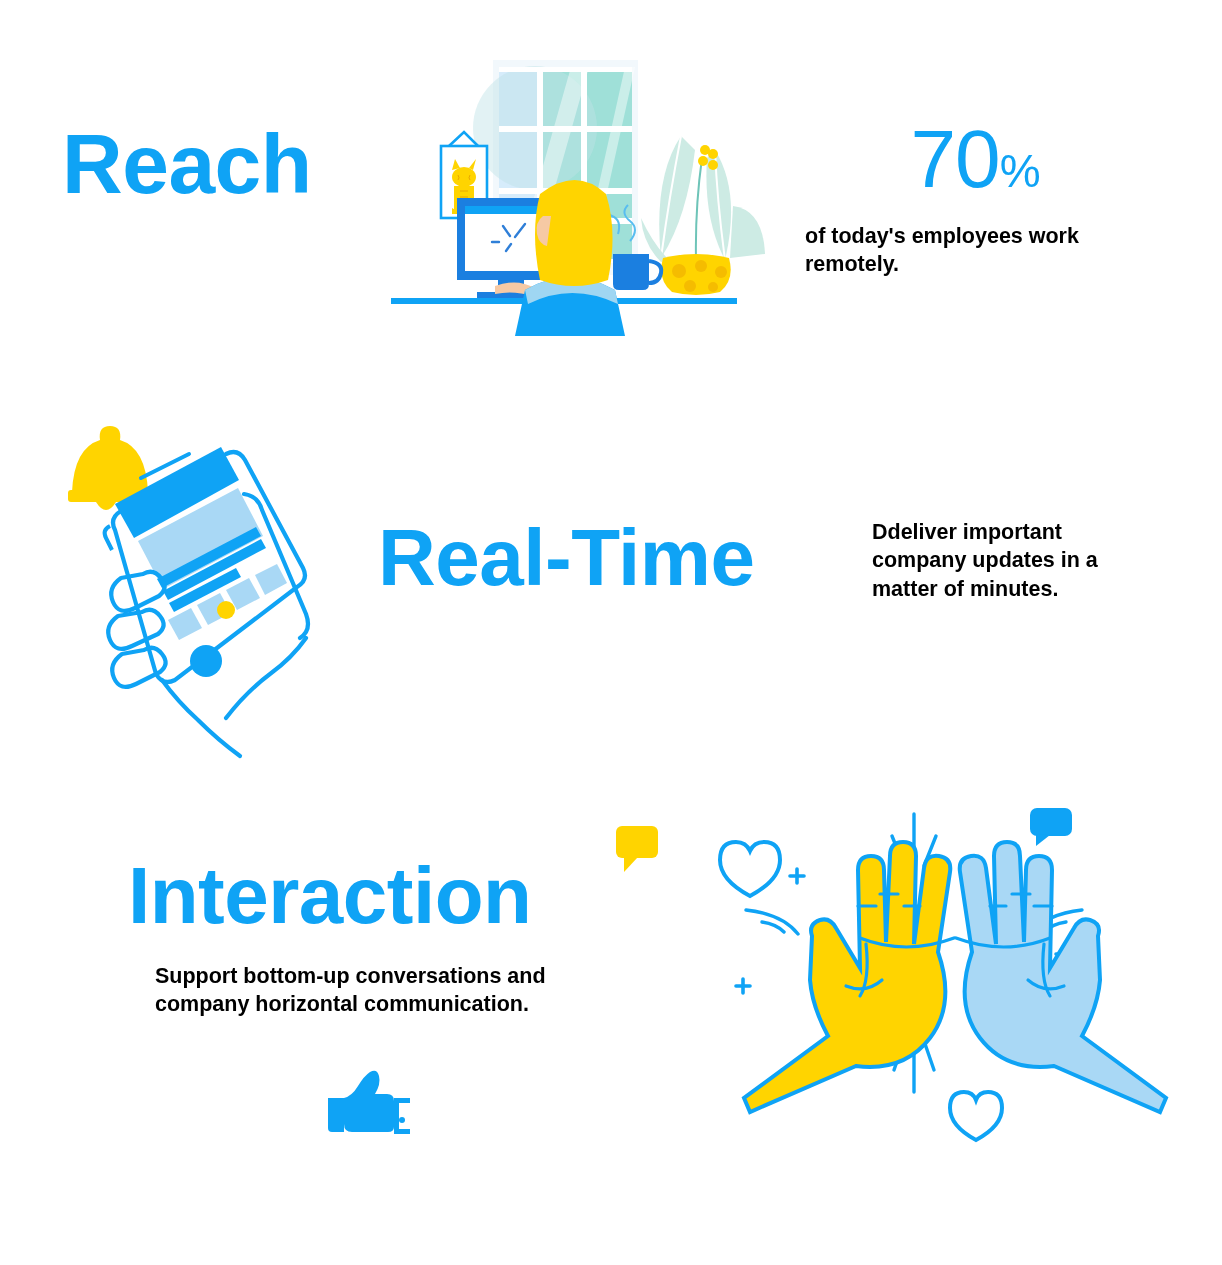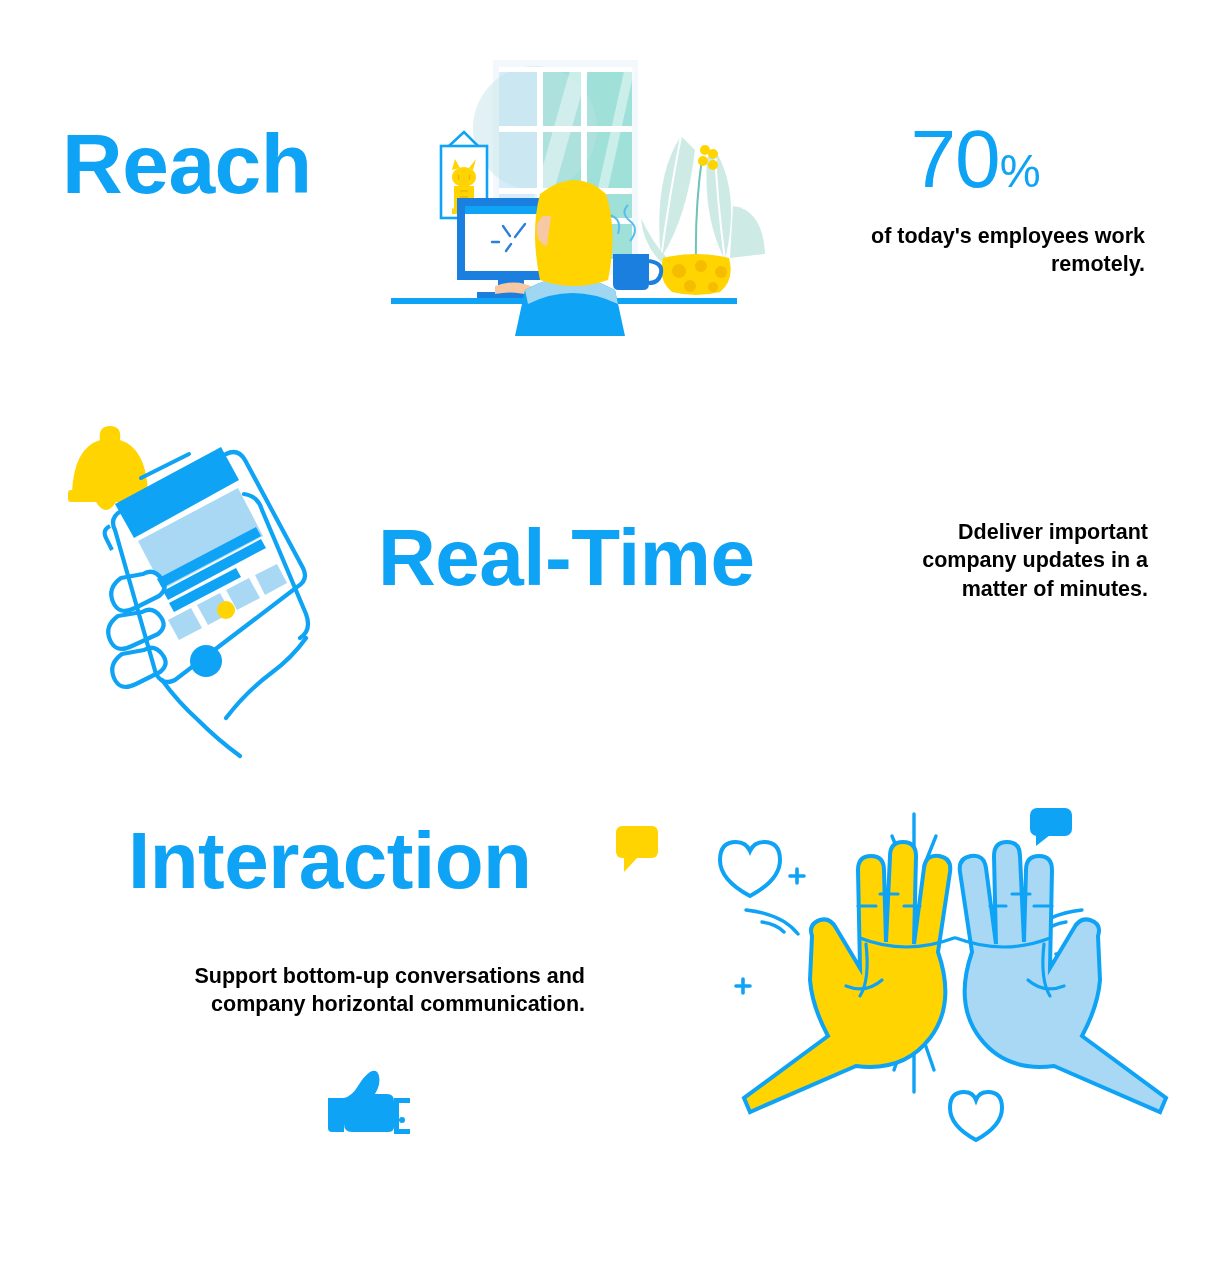--- a/index.html
+++ b/index.html
@@ -20,39 +20,39 @@
     font-weight:bold;
     letter-spacing:-0.5px;
     line-height:1;
     white-space:nowrap;
   }
   .body-text{
     color:#000000;
     font-weight:bold;
     font-size:21.5px;
     line-height:1.32;
-    text-align:right;
+    text-align:left;
   }
 
   
   #reach-title{left:62px;top:122px;font-size:84px;}
   #stat-block{left:805px;top:118px;width:340px;text-align:center;}
   #stat-number{
     color:#0fa3f5;font-weight:normal;line-height:1;
     font-size:82px;letter-spacing:-1px;
   }
   #stat-number .pct{font-size:46px;letter-spacing:-1px;}
   #stat-caption{margin-top:22px;}
 
   
   #realtime-title{left:378px;top:518px;font-size:80px;}
   #realtime-caption{left:872px;top:518px;width:276px;}
 
   
-  #interaction-title{left:128px;top:821px;font-size:80px;}
+  #interaction-title{left:128px;top:856px;font-size:80px;}
   #interaction-caption{left:155px;top:962px;width:430px;}
 
   
   #desk-illustration{left:385px;top:58px;width:380px;height:278px;}
   #phone-illustration{left:58px;top:398px;width:350px;height:372px;}
   #highfive-illustration{left:700px;top:798px;width:400px;height:362px;}
   #thumbs-icon{left:322px;top:1068px;width:95px;height:72px;}
   #yellow-bubble-icon{left:612px;top:824px;width:52px;height:50px;}
 
   svg{display:block;overflow:visible;}

